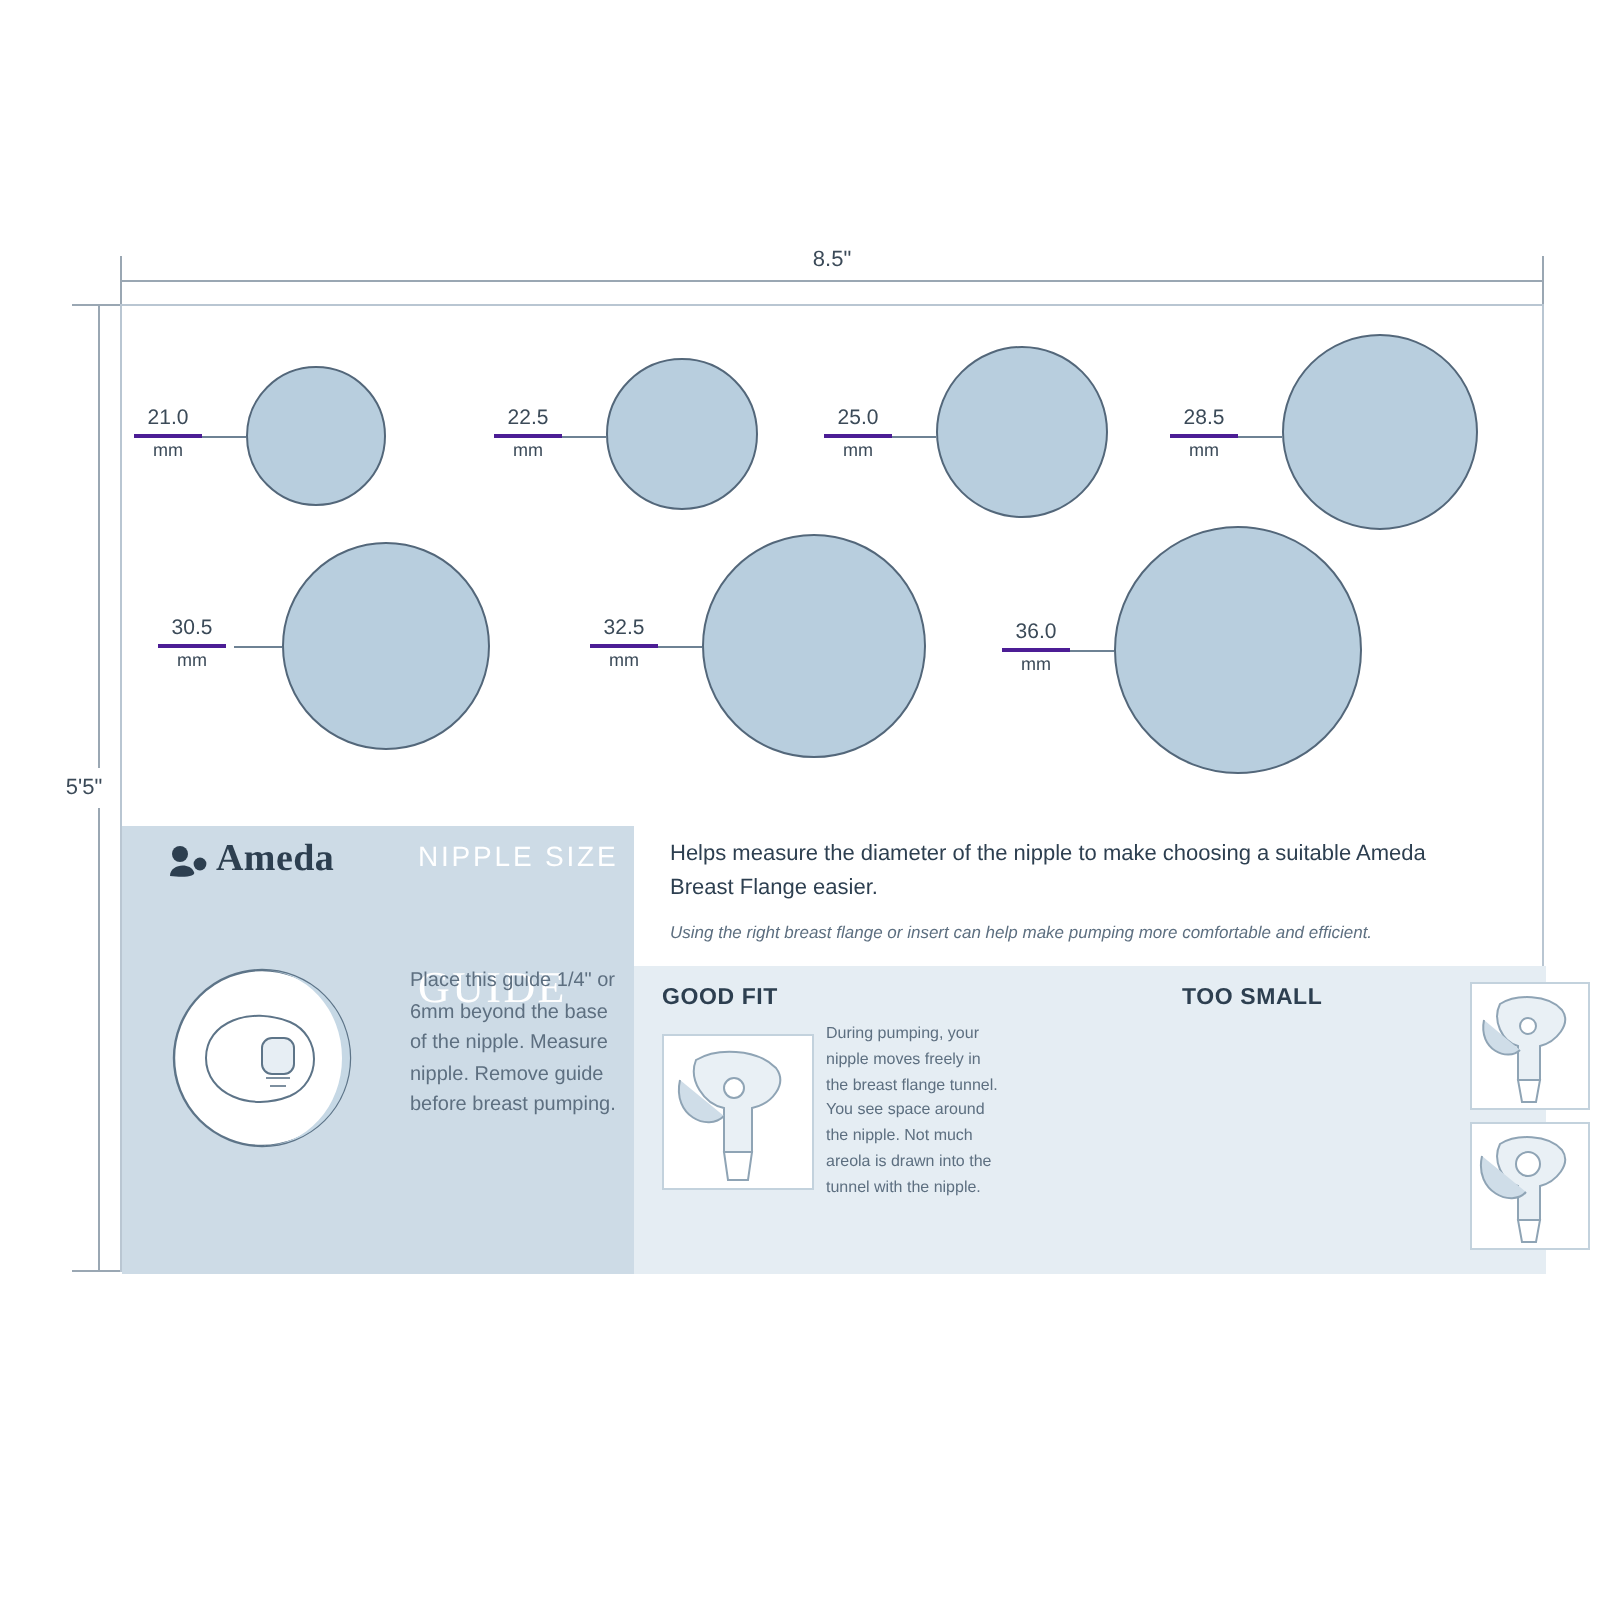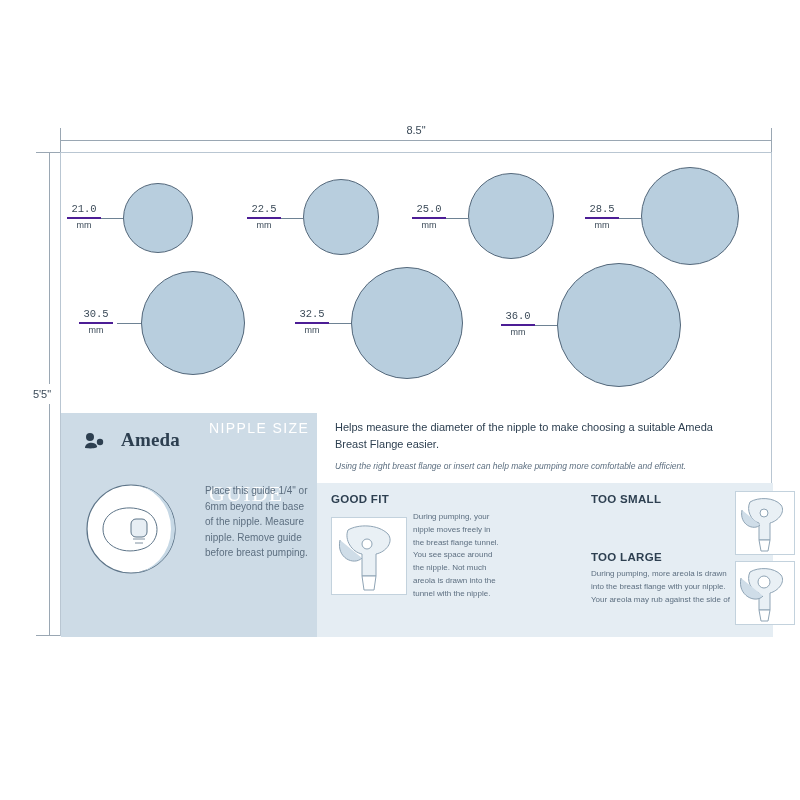--- a/index.html
+++ b/index.html
@@ -30,28 +30,28 @@
   
   .card{position:absolute;left:60px;top:152px;width:712px;height:484px;
     border:1px solid #b9c6d2;background:#ffffff;box-sizing:border-box;}
 
   
   .circles{position:absolute;left:0;top:0;width:712px;height:260px;}
   .circ-group{position:absolute;}
   .circ{position:absolute;border-radius:50%;background:#b8cede;border:1px solid #53677a;box-sizing:border-box;}
   .lead{position:absolute;height:1px;background:#6e8294;}
   .sz{position:absolute;text-align:center;font-size:10.5px;color:#3b4a58;line-height:1.25;}
-  .sz .num{display:block;font-family:Liberation Mono, monospace;}
+  .sz .num{display:block;}
   .sz .mm{display:block;border-top:2px solid #4c1d95;padding-top:1px;margin-top:1px;font-size:9px;}
 
   
   .band{position:absolute;left:0;top:260px;width:712px;height:224px;}
   .band-left{position:absolute;left:0;top:0;width:256px;height:224px;background:#cddbe6;}
   .brandrow{position:absolute;left:0;top:0;width:256px;height:58px;}
-  .brand{position:absolute;left:22px;top:16px;display:flex;align-items:center;gap:16px;}
+  .brand{position:absolute;left:22px;top:6px;display:flex;align-items:center;gap:3px;}
   .brand-mark{width:22px;height:18px;position:relative;}
   .brand-name{font-size:19px;font-weight:bold;color:#2d3f50;letter-spacing:.2px;font-family:"Liberation Serif",serif;}
   .guide-block{position:absolute;left:148px;top:8px;color:#fff;line-height:1;}
   .guide-small{font-size:14px;letter-spacing:1.4px;color:#ffffff;}
   .guide-big{font-size:22px;letter-spacing:1.2px;color:#ffffff;font-family:"Liberation Serif",serif;margin-top:48px;}
 
   .fitcard{position:absolute;left:22px;top:68px;width:212px;}
   .fit-illo{position:absolute;left:0;top:0;width:110px;height:96px;}
   .fit-text{position:absolute;left:122px;top:2px;width:106px;font-size:10px;line-height:1.55;color:#5d6f80;}
 
@@ -211,24 +211,20 @@
               <circle cx="35" cy="26" r="5" fill="#ffffff" stroke="#8fa4b5" stroke-width="1"></circle>
             </svg>
           </div>
           <div class="col c1b">
             <p>During pumping, your nipple moves freely in the breast flange tunnel. You see space around the nipple. Not much areola is drawn into the tunnel with the nipple.</p>
           </div>
 
           <div class="col c2">
             <h4>TOO SMALL</h4>
           </div>
-          <div class="col c2" style="top:68px;">
-            <h4>TOO LARGE</h4>
-            <p>During pumping, more areola is drawn into the breast flange with your nipple. Your areola may rub against the side of</p>
-          </div>
 
           <div class="thumb" style="left:418px;top:8px;width:58px;height:62px;">
             <svg width="58" height="62" viewBox="0 0 58 62">
               <path d="M14 10 C22 5, 38 5, 45 13 C50 20, 42 29, 34 31 L34 48 L23 48 L23 31 C15 29, 10 18, 14 10 Z" fill="#e9f0f5" stroke="#8fa4b5" stroke-width="1"></path>
               <path d="M23 48 L34 48 L32 59 L25 59 Z" fill="#ffffff" stroke="#8fa4b5" stroke-width="1"></path>
               <path d="M6 18 C3 33, 18 39, 24 33" fill="#cfdde8" stroke="#8fa4b5" stroke-width="1"></path>
               <circle cx="28" cy="21" r="4" fill="#ffffff" stroke="#8fa4b5" stroke-width="1"></circle>
             </svg>
           </div>
           <div class="thumb" style="left:418px;top:78px;width:58px;height:62px;">

